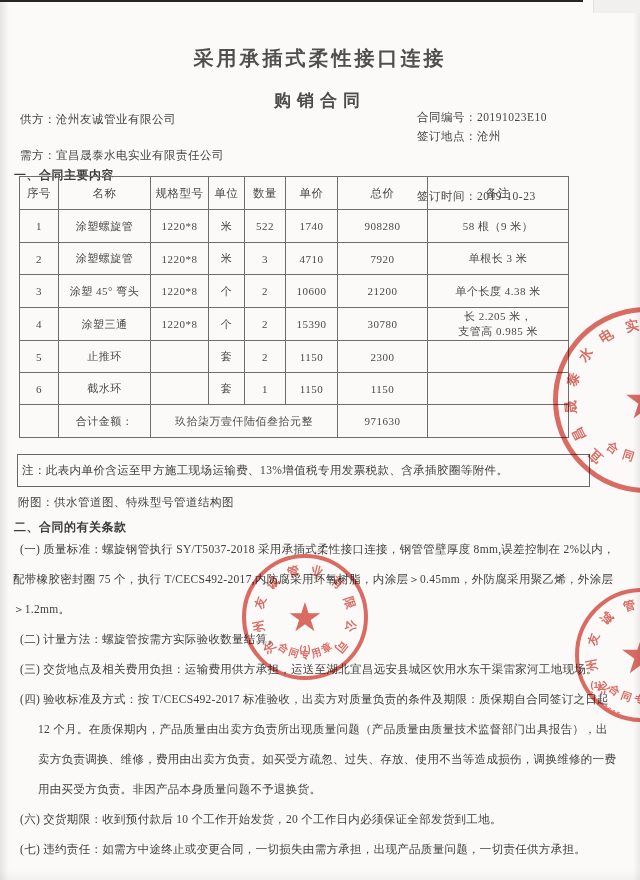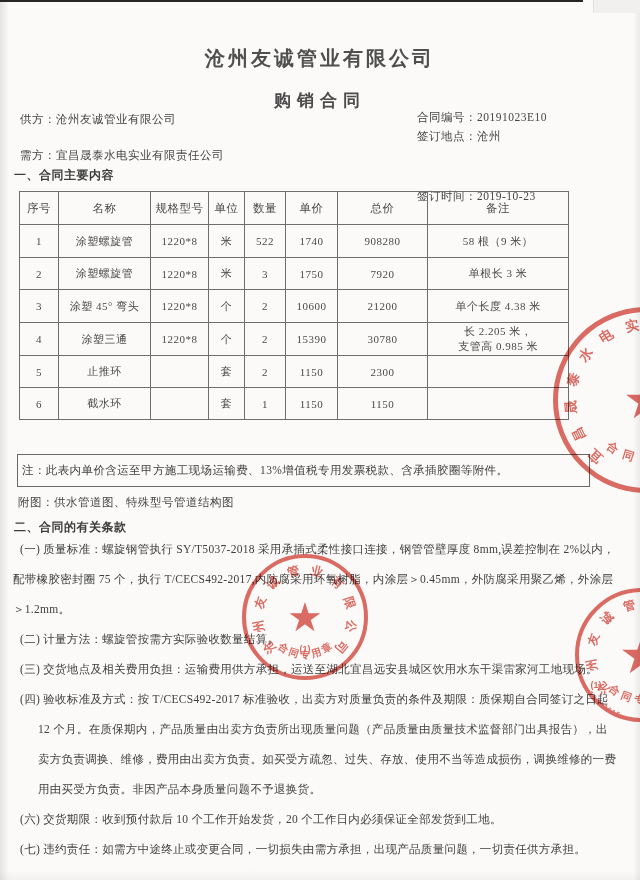--- a/index.html
+++ b/index.html
@@ -15,21 +15,21 @@
   }
   .abs{position:absolute;white-space:nowrap;}
   .scan-topline{position:absolute;left:0;top:0;width:583px;height:2px;background:#262626;}
   .scan-corner{position:absolute;right:0;top:0;width:46px;height:13px;background:#f1f0ee;border-left:1px solid #e2e1df;}
 
   .company-title{left:0;top:45px;width:640px;text-align:center;font-size:20px;letter-spacing:3px;font-weight:600;color:#4f4f4f;}
   .doc-title{left:0;top:89px;width:640px;text-align:center;font-size:17px;letter-spacing:6px;font-weight:600;color:#4c4c4c;}
   .meta{font-size:11.5px;letter-spacing:.5px;color:#454545;}
   .sec-heading{font-size:12px;letter-spacing:.5px;font-weight:600;color:#3c3c3c;}
 
-  table.items{position:absolute;left:19px;top:191px;width:549px;border-collapse:collapse;table-layout:fixed;
+  table.items{position:absolute;left:19px;top:176px;width:549px;border-collapse:collapse;table-layout:fixed;
     border:1px solid #585858;}
   table.items th, table.items td{
     border:1px solid #6e6e6e;text-align:center;vertical-align:middle;
     font-size:11px;font-weight:normal;color:#4a4a4a;letter-spacing:.5px;padding:0 2px;overflow:hidden;}
   table.items th{font-size:11.5px;height:32px;}
   .remark-line{display:block;line-height:15px;}
 
   .note-box{position:absolute;left:17px;top:454px;width:567px;height:31px;border:1px solid #686868;
     display:flex;align-items:center;padding-left:4px;font-size:11.5px;letter-spacing:.4px;color:#424242;white-space:nowrap;}
 
@@ -46,21 +46,21 @@
   .stamp-sub{position:absolute;left:-30px;top:-9px;width:60px;text-align:center;font-weight:600;
     font-family:"Liberation Sans","DejaVu Sans",sans-serif;}
 </style>
 </head>
 <body>
 
 <div class="page">
   <div class="scan-topline"></div>
   <div class="scan-corner"></div>
 
-  <div class="abs company-title">沧州友诚管业有限公司</div>
+  <div class="abs company-title">采用承插式柔性接口连接</div>
   <div class="abs doc-title">购销合同</div>
 
   <div class="abs meta" style="left:20px;top:112px;">供方：沧州友诚管业有限公司</div>
   <div class="abs meta" style="left:20px;top:148px;">需方：宜昌晟泰水电实业有限责任公司</div>
   <div class="abs meta" style="left:417px;top:110px;">合同编号：20191023E10</div>
   <div class="abs meta" style="left:417px;top:129px;">签订地点：沧州</div>
   <div class="abs meta" style="left:417px;top:147px;margin-top:42px;">签订时间：2019-10-23</div>
 
   <div class="abs sec-heading" style="left:14px;top:167px;">一、合同主要内容</div>
 
@@ -95,21 +95,21 @@
       <td>1740</td>
       <td>908280</td>
       <td>58 根（9 米）</td>
     </tr>
     <tr style="height:32px">
       <td>2</td>
       <td>涂塑螺旋管</td>
       <td>1220*8</td>
       <td>米</td>
       <td>3</td>
-      <td>1750</td>
+      <td>4710</td>
       <td>7920</td>
       <td>单根长 3 米</td>
     </tr>
     <tr style="height:33px">
       <td>3</td>
       <td>涂塑 45° 弯头</td>
       <td>1220*8</td>
       <td>个</td>
       <td>2</td>
       <td>10600</td>
@@ -140,20 +140,27 @@
       <td></td>
     </tr>
     <tr style="height:32px">
       <td>6</td>
       <td>截水环</td>
       <td></td>
       <td>套</td>
       <td>1</td>
       <td>1150</td>
       <td>1150</td>
+      <td></td>
+    </tr>
+    <tr style="height:33px">
+      <td></td>
+      <td>合计金额：</td>
+      <td colspan="4">玖拾柒万壹仟陆佰叁拾元整</td>
+      <td>971630</td>
       <td></td>
     </tr>
   </tbody>
     </table>
 
   <div class="note-box">注：此表内单价含运至甲方施工现场运输费、13%增值税专用发票税款、含承插胶圈等附件。</div>
 
   <div class="abs meta" style="left:18px;top:495px;">附图：供水管道图、特殊型号管道结构图</div>
   <div class="abs sec-heading" style="left:14px;top:519px;">二、合同的有关条款</div>
 

